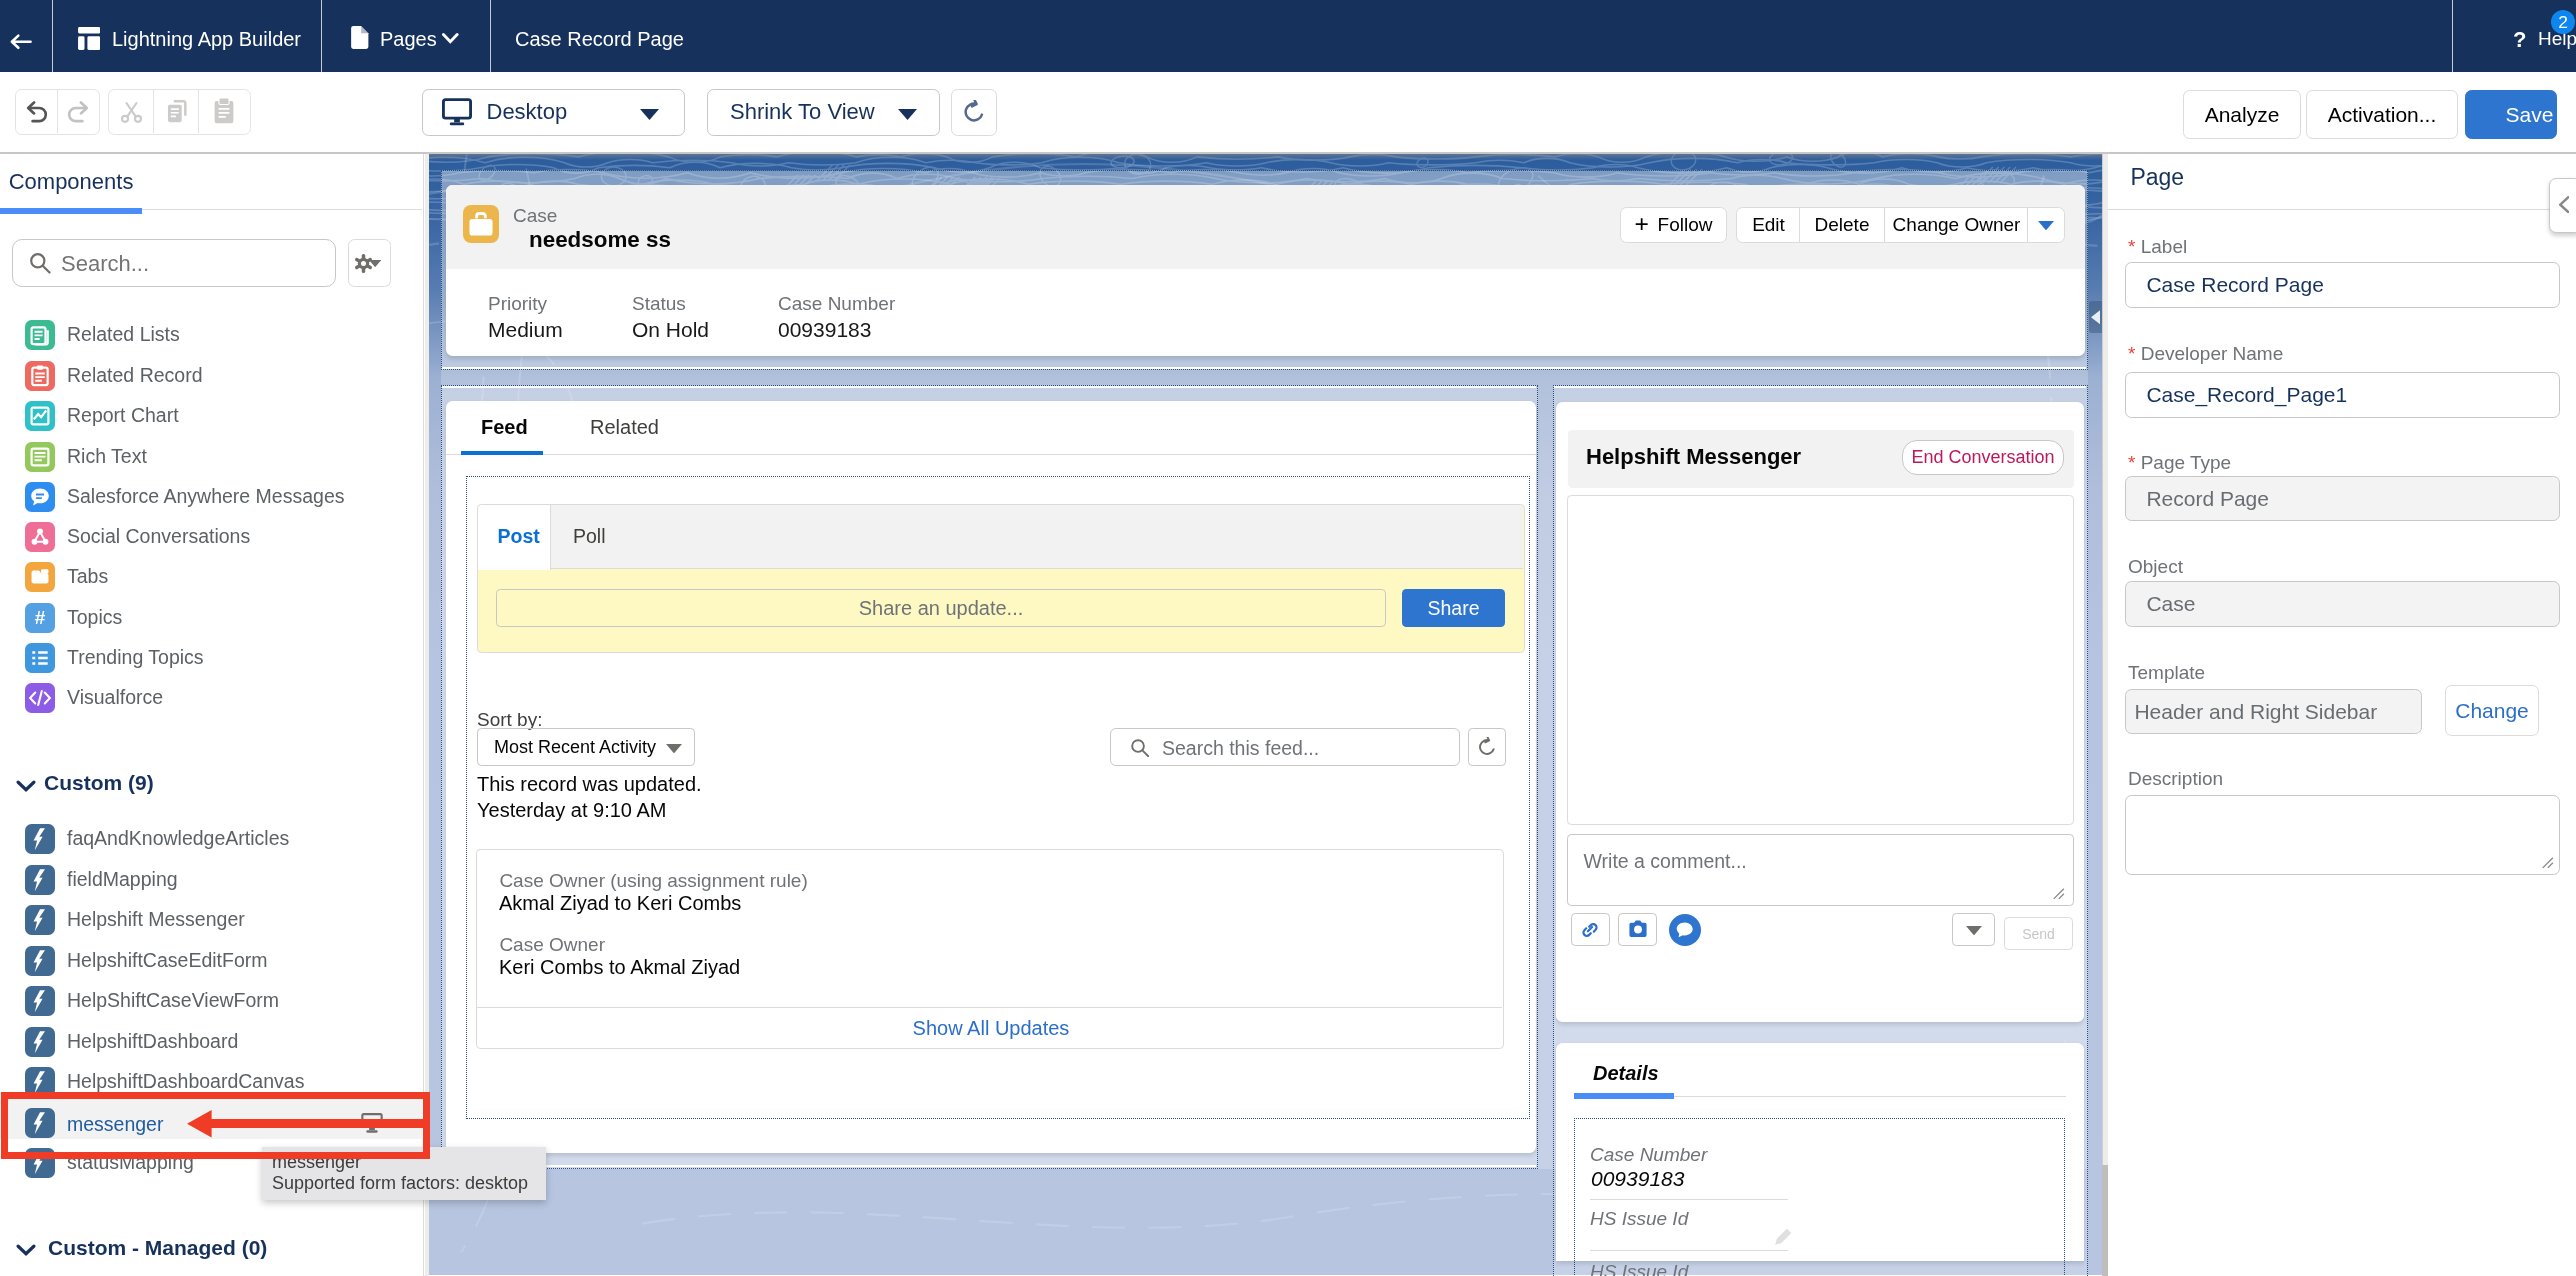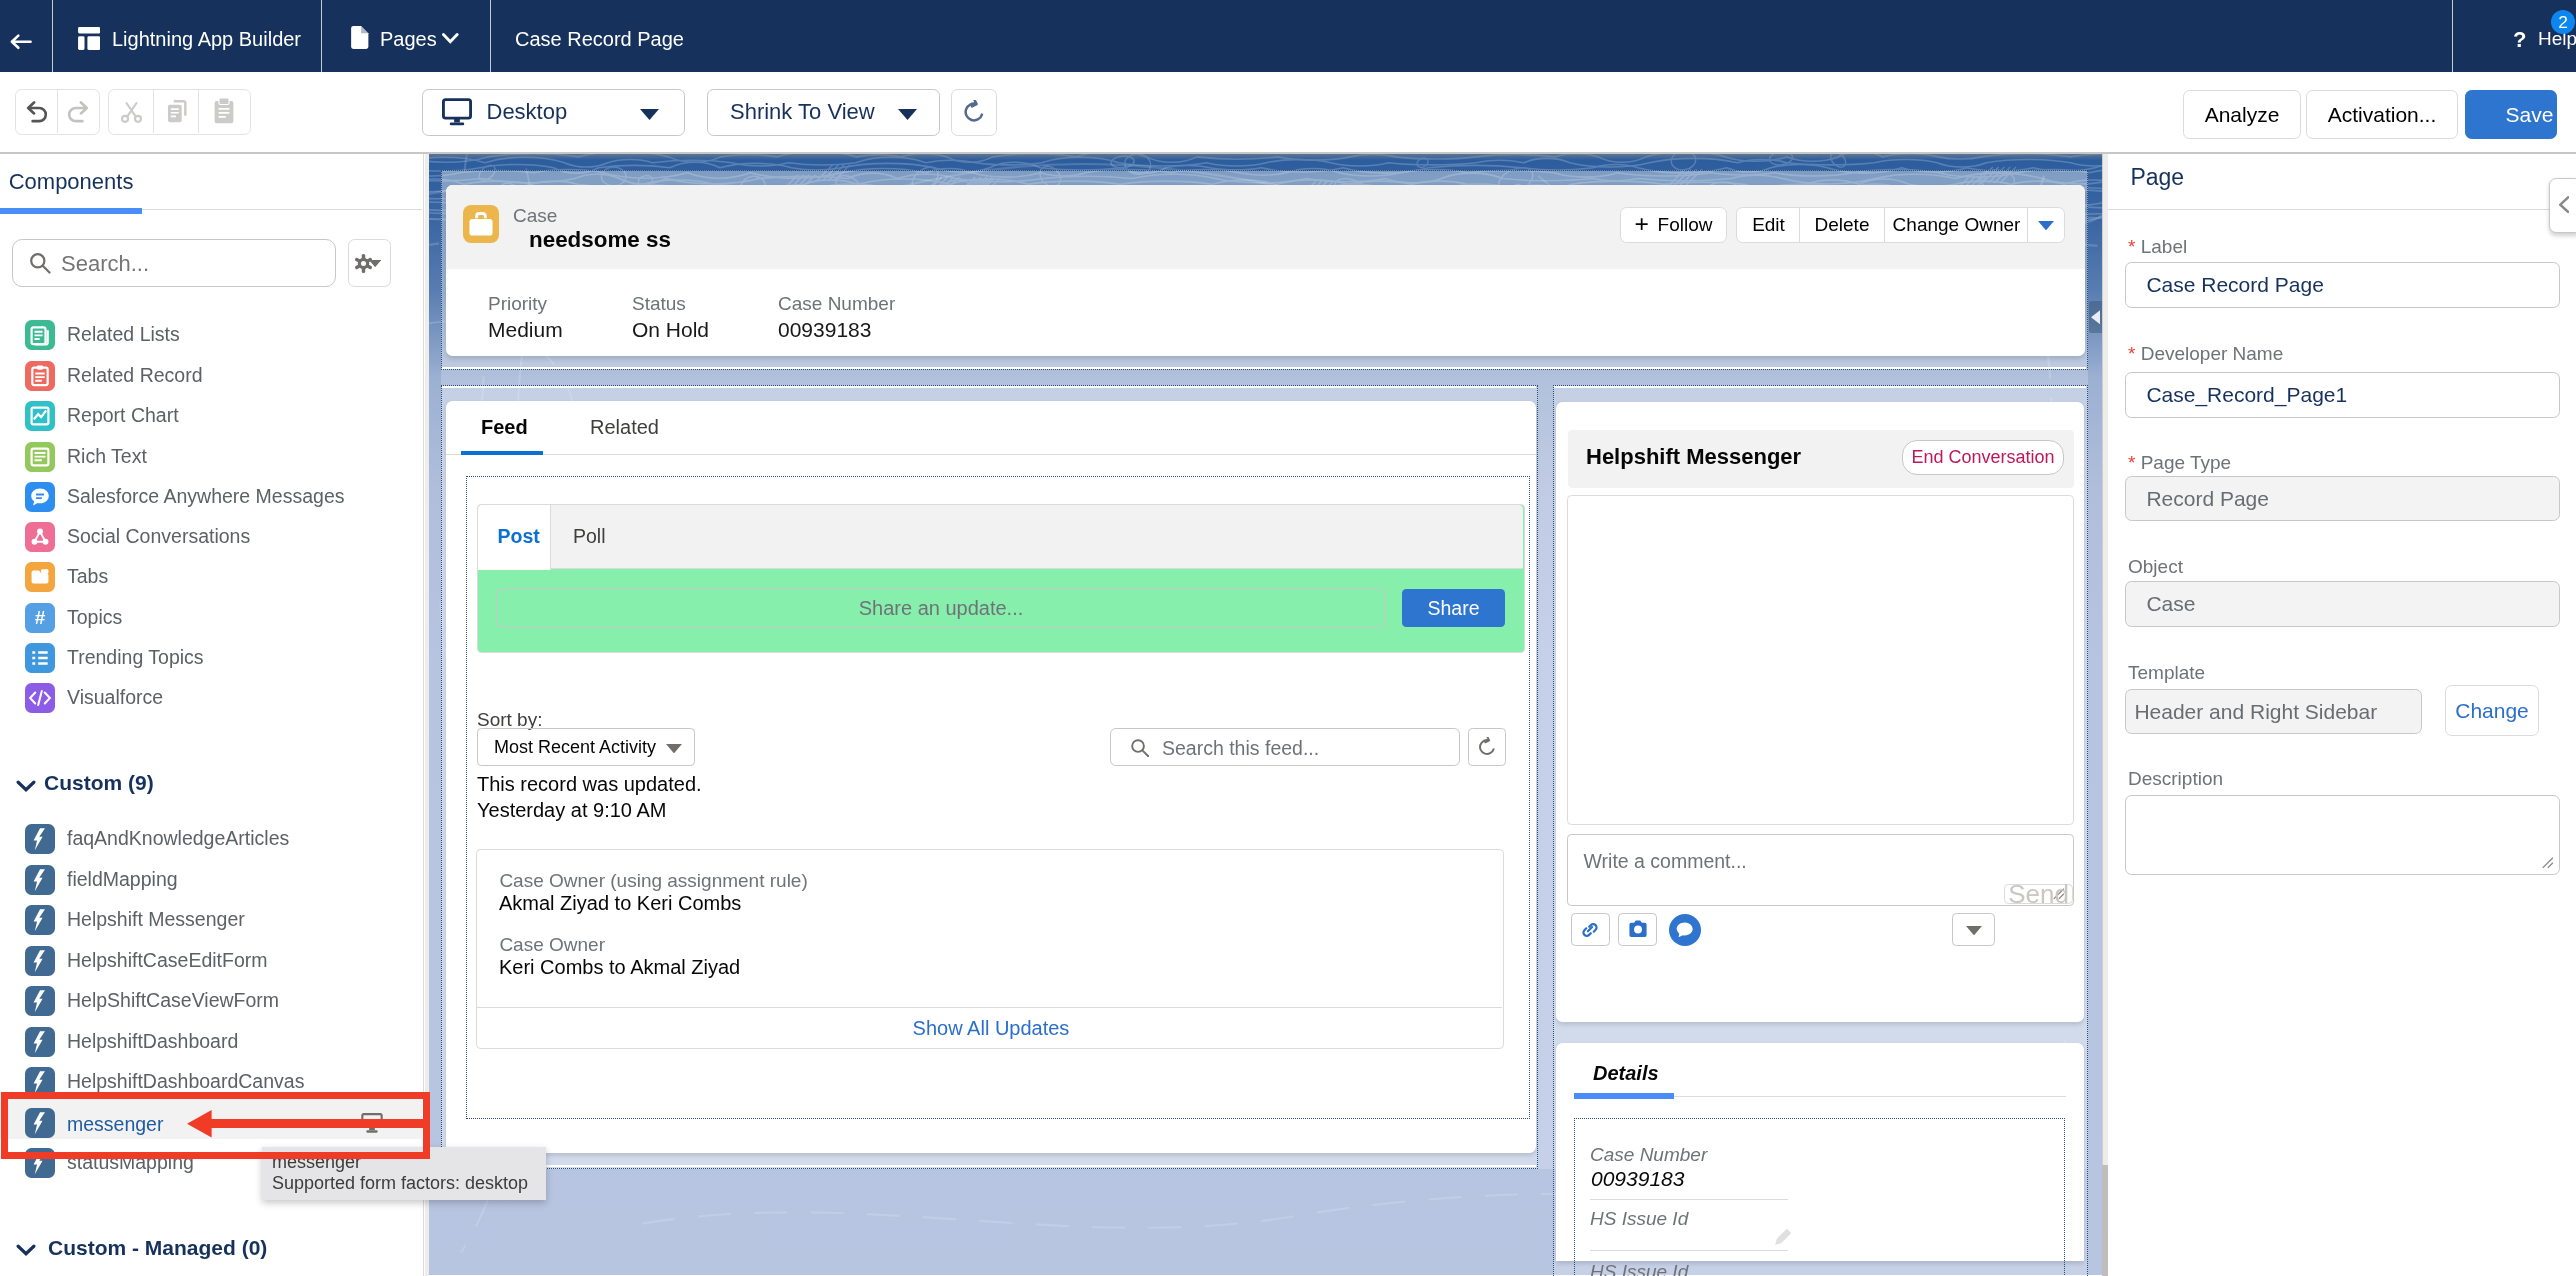--- a/index.html
+++ b/index.html
@@ -421,21 +421,21 @@
   <div class="abs" style="left:1129px;top:232px;width:532px;height:2.2px;background:#fff;"></div>
 
   <div class="card" style="left:21px;top:247px;width:1090px;height:752px;">
     <div class="abs" style="left:35px;top:14.5px;font-size:20px;font-weight:bold;color:#080707;">Feed</div>
     <div class="abs" style="left:144px;top:14.5px;font-size:20px;color:#3e3e3c;">Related</div>
     <div class="abs" style="left:0;top:53px;width:1090px;height:1.4px;background:#dddbda;"></div>
     <div class="abs" style="left:15px;top:50px;width:82px;height:4.3px;background:#0b70d2;"></div>
 
     <div class="dotted" style="left:19.5px;top:75px;width:1064px;height:643px;"></div>
 
-    <div class="abs" style="left:31px;top:103px;width:1048px;height:149px;border:1.4px solid #dddbda;border-radius:4.3px;background:#86efac;">
+    <div class="abs" style="left:31px;top:103px;width:1048px;height:149px;border:1.4px solid #dddbda;border-radius:4.3px;background:#fef9c3;">
       <div class="abs" style="left:0;top:0;width:1045px;height:64px;background:#f3f2f2;border-bottom:1.4px solid #dddbda;border-radius:4.3px 4.3px 0 0;"></div>
       <div class="abs" style="left:0;top:0;width:73px;height:65px;background:#fff;border-right:1.4px solid #dddbda;border-radius:4.3px 0 0 0;"></div>
       <div class="abs" style="left:19.5px;top:20px;font-size:19.5px;font-weight:bold;color:#0b70d2;">Post</div>
       <div class="abs" style="left:95px;top:20px;font-size:19.5px;color:#3e3e3c;">Poll</div>
       <div class="abs" style="left:18px;top:84px;width:890px;height:38px;border:1.4px solid #c9c7c5;border-radius:4.3px;"></div>
       <div class="abs" style="left:18px;top:84px;width:890px;height:38px;display:flex;align-items:center;justify-content:center;font-size:20px;color:#6f7377;">Share an update...</div>
       <div class="abs" style="left:924px;top:84px;width:103px;height:38px;background:#2e75d0;border-radius:4.3px;display:flex;align-items:center;justify-content:center;color:#fff;font-size:19.5px;">Share</div>
     </div>
 
     <div class="abs" style="left:31px;top:308px;font-size:19px;color:#3e3e3c;">Sort by:</div>
@@ -492,21 +492,21 @@
         <circle cx="14" cy="13" r="5.5" fill="#fff"></circle>
       </svg>
     <div class="abs" style="left:113px;top:512px;width:32px;height:32px;border-radius:50%;background:#2e75d0;"></div>
     <svg class="abs" style="left:120px;top:520px;" width="17.4" height="16" viewBox="0 0 24 22">
         <path d="M12 0.5 c-6.4 0-11 4-11 8.8 0 2.6 1.3 4.9 3.5 6.4 L3.6 21 l5.6-2.8 c.9 .2 1.8 .3 2.8 .3 6.4 0 11-4 11-8.8 S18.4 0.5 12 0.5 Z" fill="#fff"></path>
       </svg>
     <div class="abs" style="left:396px;top:511px;width:43px;height:33px;border:1.4px solid #c9c7c5;border-radius:4.3px;"></div>
     <svg class="abs" style="left:410px;top:524px;" width="16" height="9.4" viewBox="0 0 22 13">
         <path d="M0 0 h22 l-11 13 z" fill="#706e6b"></path>
       </svg>
-    <div class="abs" style="left:448px;top:482px;width:69px;height:20px;border:1.4px solid #dddbda;border-radius:4.3px;display:flex;align-items:center;justify-content:center;font-size:26px;color:#c9c7c5;">Send</div>
+    <div class="abs" style="left:448px;top:515px;width:69px;height:33px;border:1.4px solid #dddbda;border-radius:4.3px;display:flex;align-items:center;justify-content:center;font-size:14px;color:#c9c7c5;">Send</div>
   </div>
 
   <div class="card" style="left:1131px;top:889px;width:528px;height:218px;border-radius:6.5px 6.5px 0 0;font-style:italic;">
     <div class="abs" style="left:37px;top:19px;font-size:20px;font-weight:bold;color:#080707;">Details</div>
     <div class="abs" style="left:18px;top:53px;width:492px;height:1.4px;background:#dddbda;"></div>
     <div class="abs" style="left:18px;top:50px;width:100px;height:5.8px;background:#4b8df8;"></div>
     <div class="dotted" style="left:18px;top:75px;width:491px;height:157px;border-bottom:none;"></div>
     <div class="abs glbl" style="left:34px;top:101px;">Case Number</div>
     <div class="abs" style="left:35px;top:124px;font-size:21px;color:#080707;">00939183</div>
     <div class="abs" style="left:34px;top:156px;width:198px;height:1.4px;background:#dddbda;"></div>

